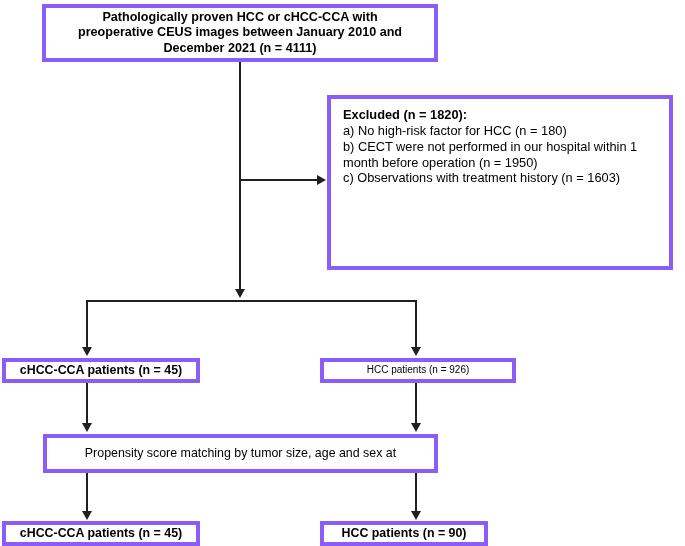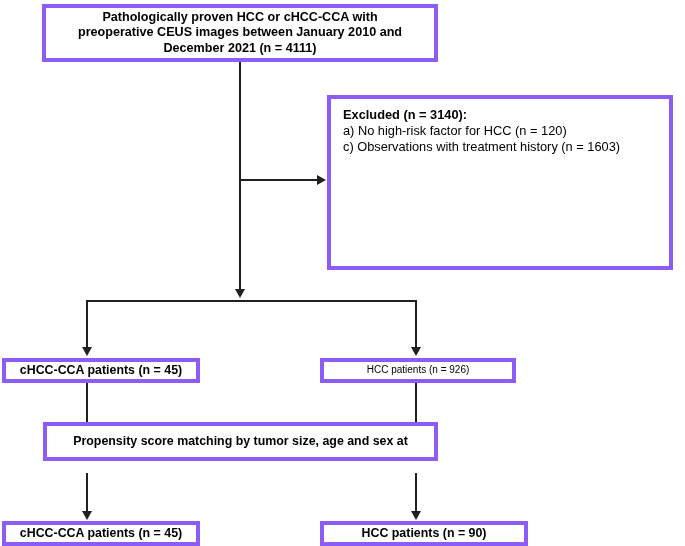--- a/index.html
+++ b/index.html
@@ -59,32 +59,32 @@
     left: 2px;   top: 358px;
     width: 198px; height: 25px;
     font-size: 12.4px; font-weight: bold;
   }
   #box-hcc-pre {
     left: 320px; top: 358px;
     width: 196px; height: 25px;
     font-size: 10px; font-weight: normal;
   }
   #box-psm {
-    left: 43px;  top: 422px;
+    left: 43px;  top: 434px;
     width: 395px; height: 39px;
-    font-size: 12.4px; font-weight: bold;
+    font-size: 12.4px; font-weight: normal;
   }
   #box-chcc-post {
     left: 2px;   top: 521px;
     width: 198px; height: 25px;
     font-size: 12.4px; font-weight: bold;
   }
   #box-hcc-post {
     left: 320px; top: 521px;
-    width: 208px; height: 25px;
+    width: 168px; height: 25px;
     font-size: 12.4px; font-weight: bold;
   }
 
   
   .conn {
     position: absolute;
     background: #231f20;
     z-index: 1;
   }
   .v { width: 2px; }
@@ -140,22 +140,23 @@
 
   <div class="box" id="box-enrollment">
     <div class="box-inner">
       <div>Pathologically proven HCC or cHCC-CCA with</div>
       <div>preoperative CEUS images between January 2010 and</div>
       <div>December 2021 (n = 4111)</div>
     </div>
   </div>
 
   <div class="box left-align" id="box-excluded">
-    <div class="exc-line exc-head">Excluded (n = 3140):</div>
-    <div class="exc-line">a) No high-risk factor for HCC (n = 120)</div>
+    <div class="exc-line exc-head">Excluded (n = 1820):</div>
+    <div class="exc-line">a) No high-risk factor for HCC (n = 180)</div>
+    <div class="exc-line">b) CECT were not performed in our hospital within 1 month before operation (n = 1950)</div>
     <div class="exc-line">c) Observations with treatment history (n = 1603)</div>
   </div>
 
   <div class="box" id="box-chcc-pre">
     <div class="box-inner">cHCC-CCA patients (n = 45)</div>
   </div>
 
   <div class="box" id="box-hcc-pre">
     <div class="box-inner">HCC patients (n = 926)</div>
   </div>

